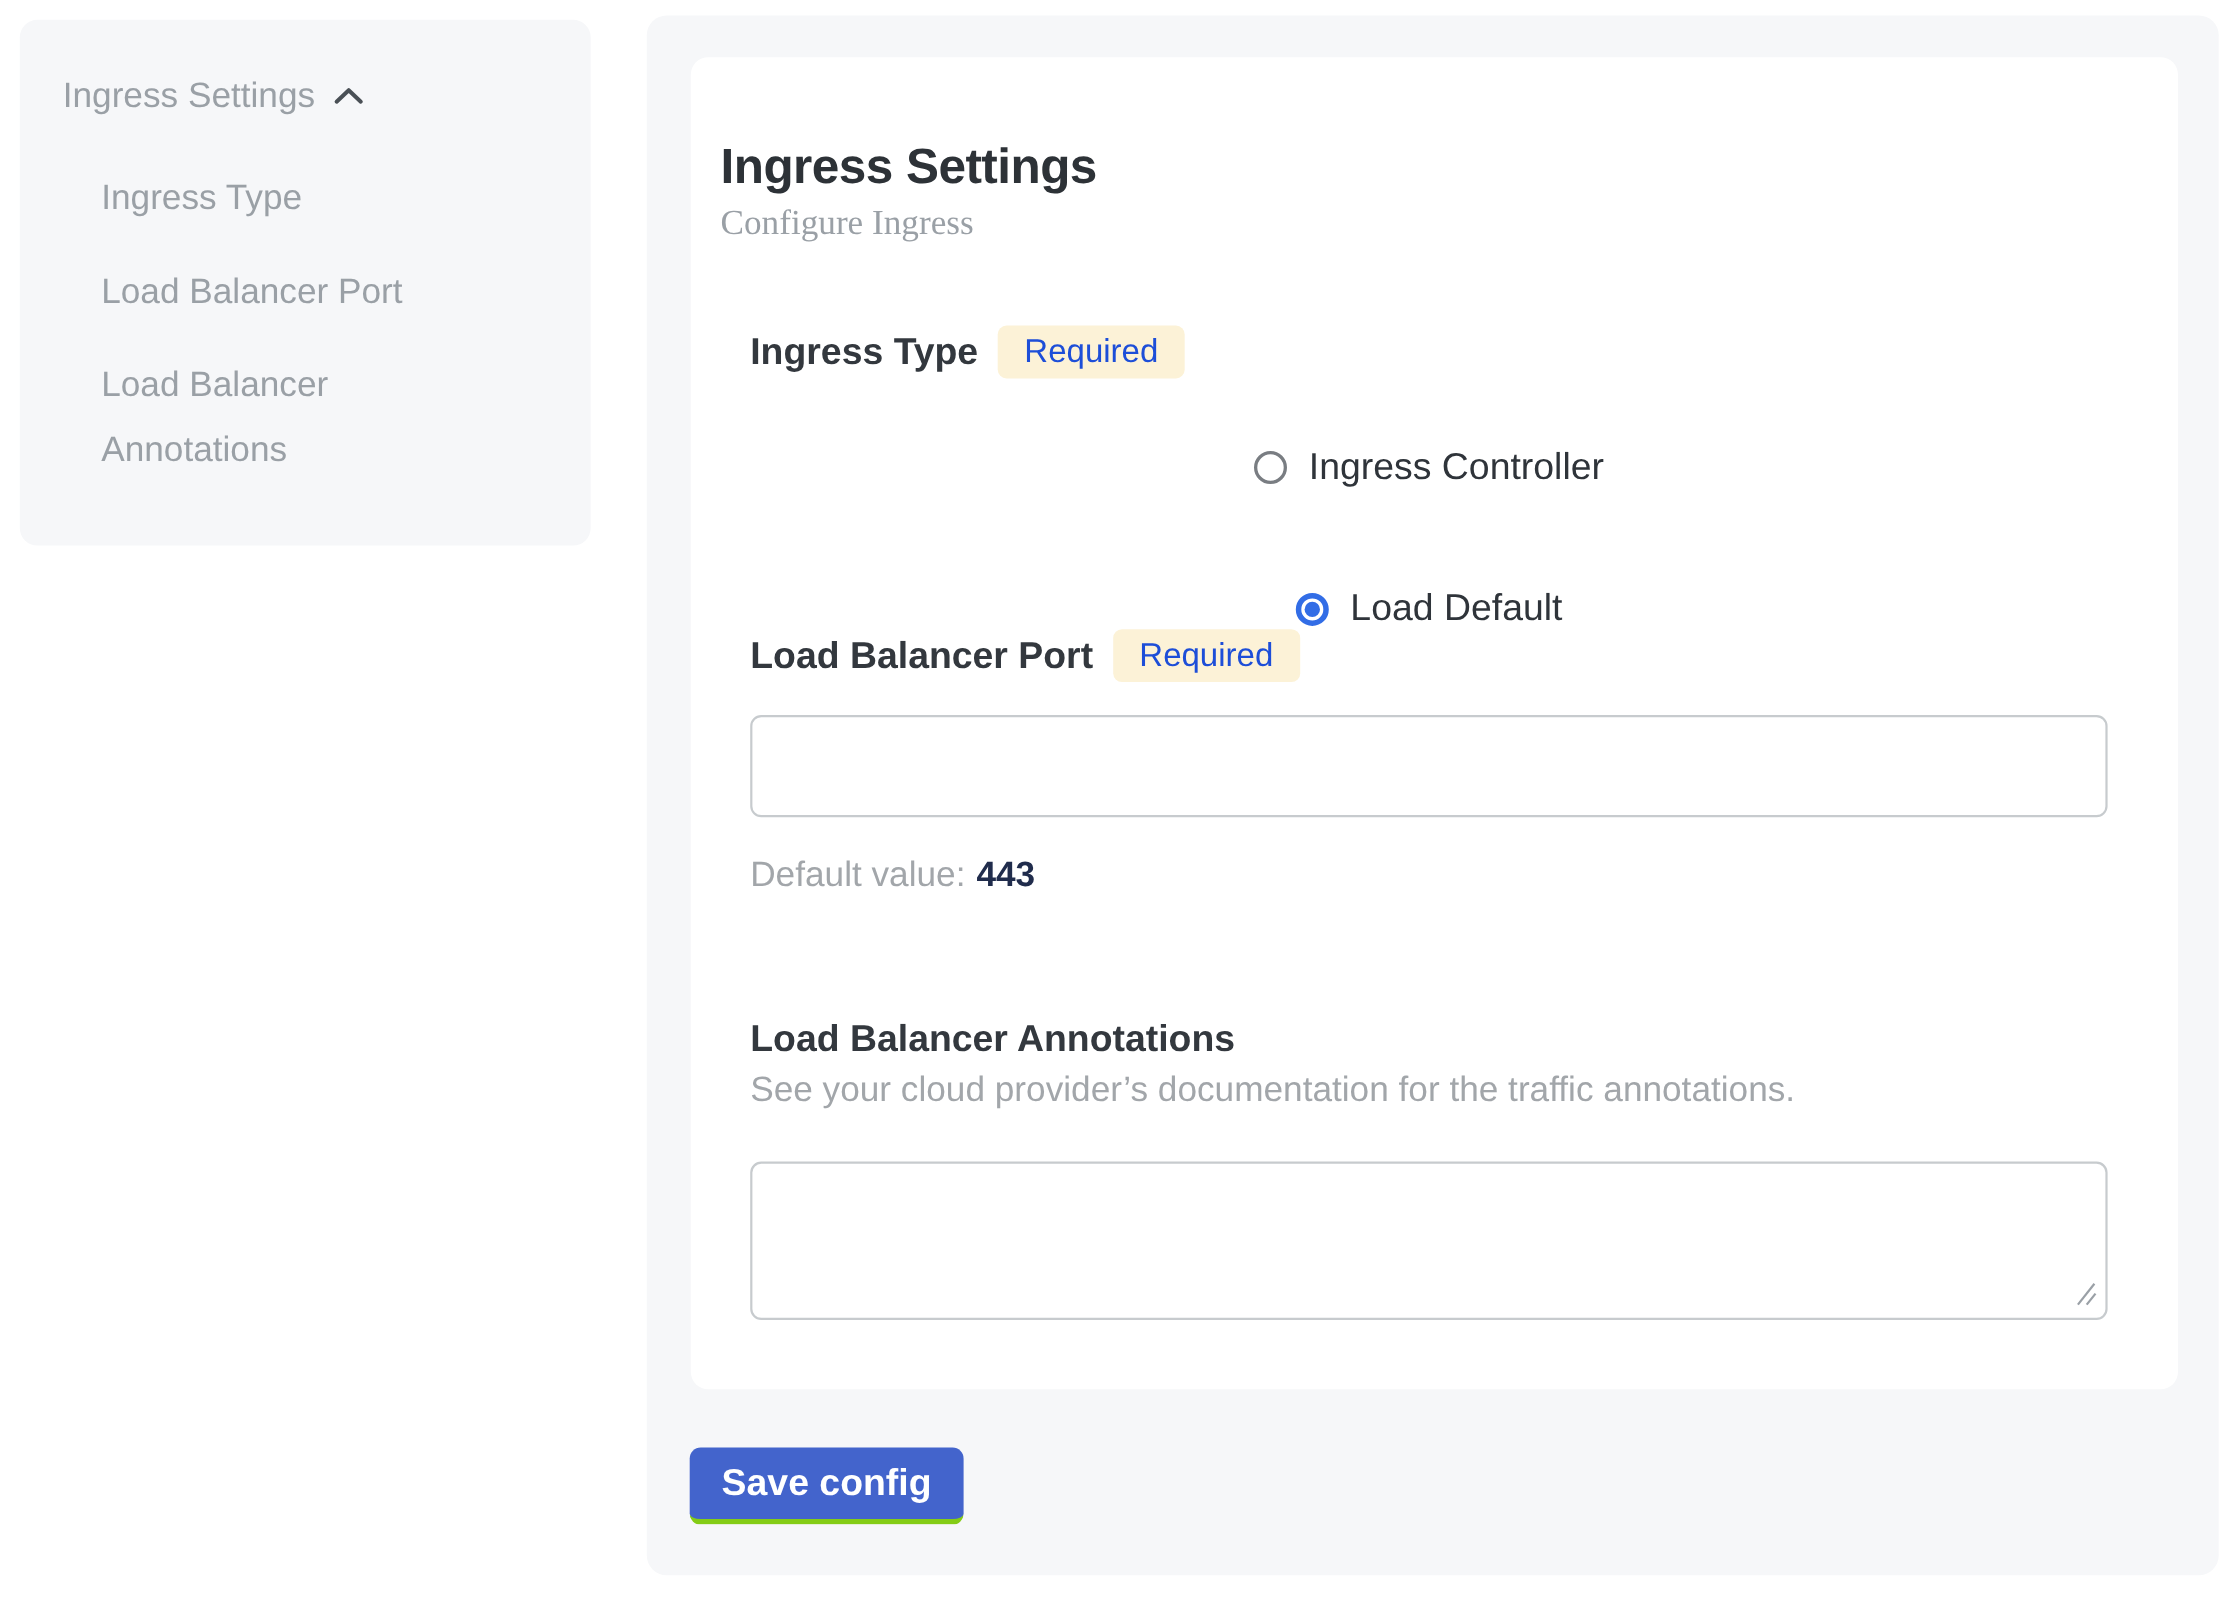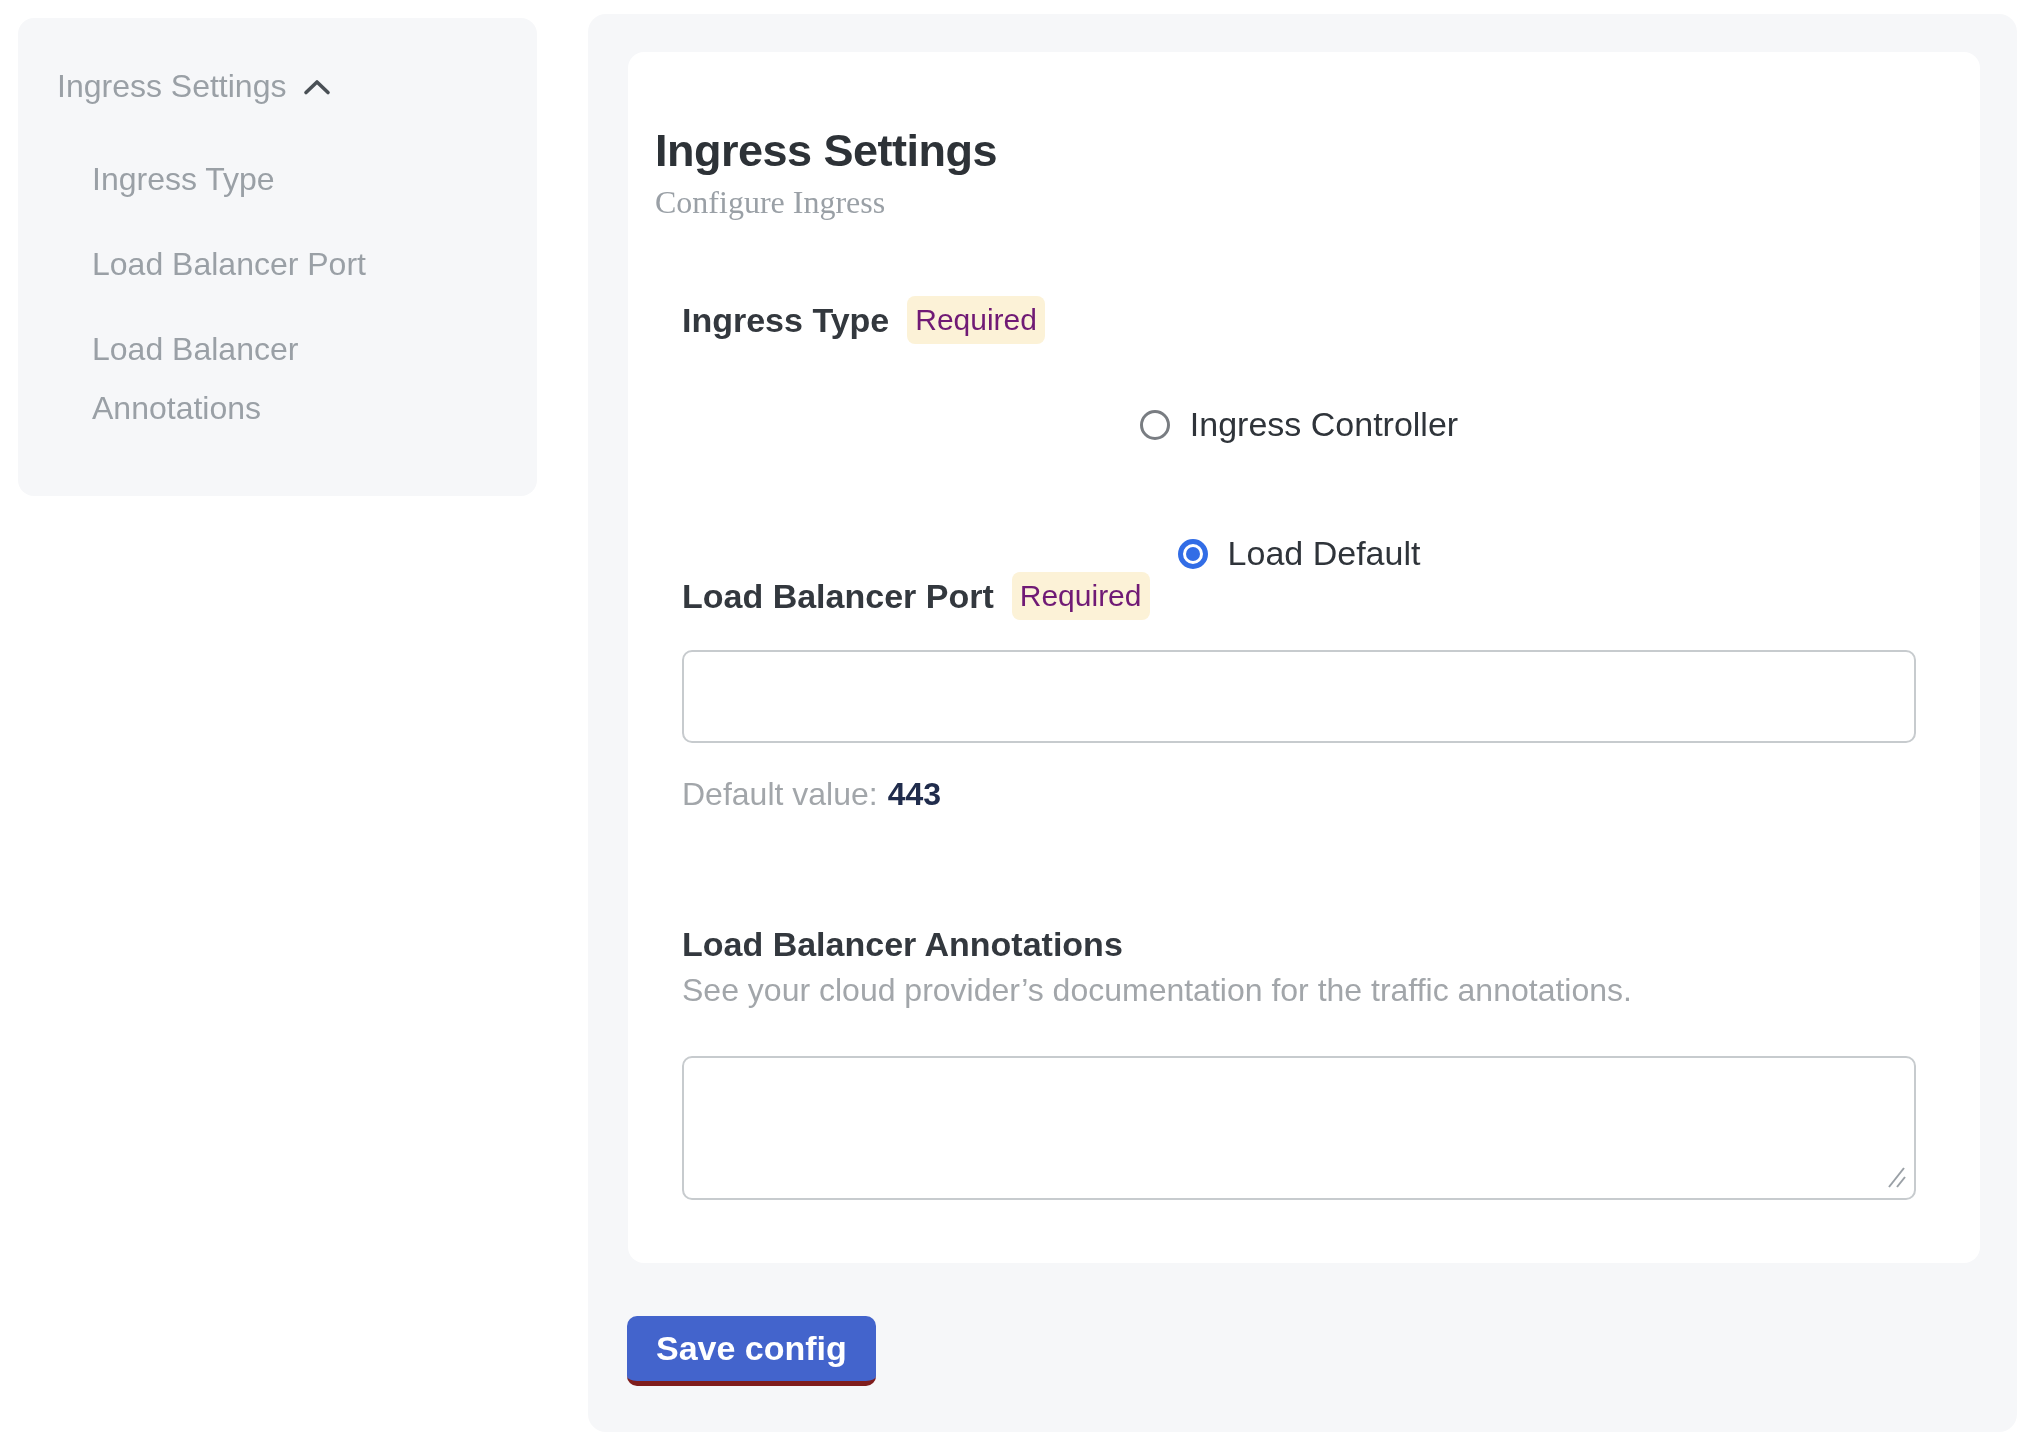--- a/index.html
+++ b/index.html
@@ -57,23 +57,23 @@
   }
 
   .section{position:absolute;left:54px;width:1234px;}
   .sec-1{top:244px;}
   .sec-2{top:520px;}
   .sec-3{top:870px;}
 
   .label-row{display:flex;align-items:center;gap:18px;line-height:44px;}
   .sec-label{font-size:34px;font-weight:700;color:#33383e;}
   .badge{
-    background:#fcf2d7;color:#701a75;
+    background:#fcf2d7;color:#1d4ed8;
     font-size:30px;line-height:30px;
-    padding:9px 8px;border-radius:8px;
+    padding:9px 24px;border-radius:8px;
   }
   .sec-desc{font-size:32px;color:#a2a6aa;line-height:44px;margin-top:2px;}
 
   
   .radio-row{display:flex;align-items:center;gap:90px;margin-top:61px;flex-direction:column;}
   .radio-option{display:flex;align-items:center;gap:20px;cursor:pointer;}
   .radio{
     width:30px;height:30px;border-radius:50%;
     box-sizing:border-box;position:relative;flex:0 0 auto;
   }
@@ -113,21 +113,21 @@
     border:none;resize:none;outline:none;background:transparent;
     font-family:inherit;font-size:32px;color:#2f343a;
     padding:16px 24px;border-radius:10px;
   }
   .resize-handle{position:absolute;right:6px;bottom:5px;cursor:nwse-resize;}
 
   
   .save-btn{
     position:absolute;left:39px;top:1302px;
     height:70px;padding:0 29px;
-    background:#4364cc;border:none;border-bottom:5px solid #7f1d1d;
+    background:#4364cc;border:none;border-bottom:5px solid #84cc16;
     border-radius:10px;
     color:#ffffff;font-family:inherit;font-size:34px;font-weight:700;
     display:flex;align-items:center;justify-content:center;
     cursor:pointer;
   }
 </style>
 </head>
 <body>
 
 <nav class="sidebar">

